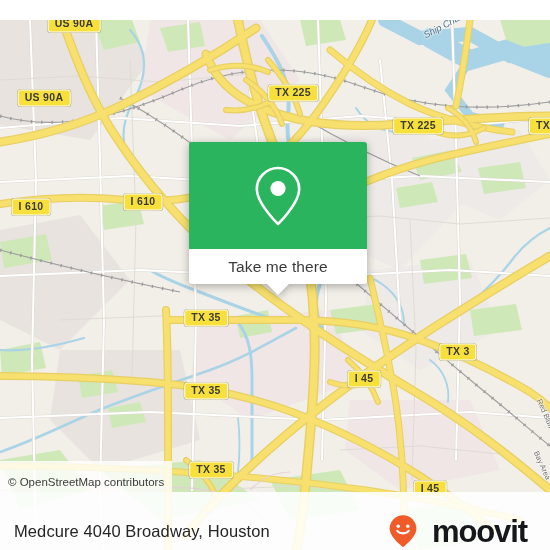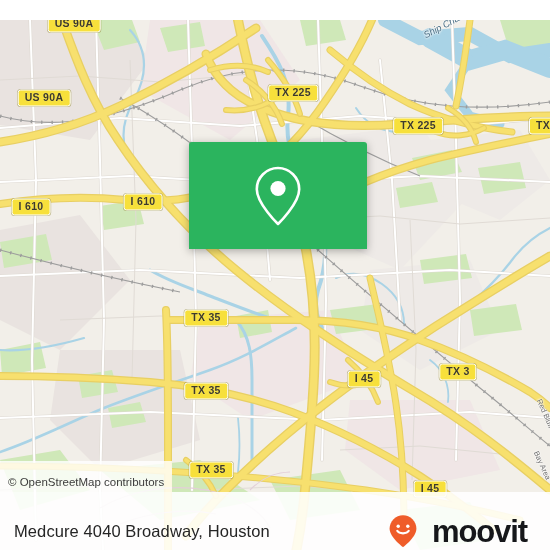--- a/index.html
+++ b/index.html
@@ -362,37 +362,41 @@
       <div class="shield" style="left: 74px; top: 4px;">US 90A</div>
       <div class="shield" style="left: 44px; top: 78px;">US 90A</div>
       <div class="shield" style="left: 293px; top: 73px;">TX 225</div>
       <div class="shield" style="left: 418px; top: 106px;">TX 225</div>
       <div class="shield" style="left: 543px; top: 106px;">TX</div>
       <div class="shield" style="left: 31px; top: 187px;">I 610</div>
       <div class="shield" style="left: 143px; top: 182px;">I 610</div>
       <div class="shield" style="left: 206px; top: 298px;">TX 35</div>
       <div class="shield" style="left: 206px; top: 371px;">TX 35</div>
       <div class="shield" style="left: 364px; top: 359px;">I 45</div>
-      <div class="shield" style="left: 458px; top: 352px;">TX 3</div>
+      <div class="shield" style="left: 458px; top: 332px;">TX 3</div>
       <div class="shield" style="left: 211px; top: 450px;">TX 35</div>
       <div class="shield" style="left: 430px; top: 469px;">I 45</div>
     </div>
 
   <div id="labels-layer">
       <div class="map-label water" style="left: 424px; top: 10px; transform: rotate(-28deg);">Ship Channel</div>
       <div class="map-label tiny" style="left: 539px; top: 375px; transform: rotate(66deg);">Red Bluff</div>
       <div class="map-label tiny" style="left: 536px; top: 427px; transform: rotate(66deg);">Bay Area</div>
     </div>
 
   <div id="callout">
     <div id="callout-image">
       <svg width="52" height="62" viewBox="0 0 52 62" xmlns="http://www.w3.org/2000/svg">
         <path d="M26 3 C14.3 3 4.8 12.5 4.8 24.2 C4.8 38.5 26 59 26 59 C26 59 47.2 38.5 47.2 24.2 C47.2 12.5 37.7 3 26 3 Z" fill="none" stroke="#ffffff" stroke-width="2.6" stroke-linejoin="round"></path>
         <circle cx="26" cy="23.5" r="7.6" fill="#ffffff"></circle>
       </svg>
+    </div>
+    <div id="callout-footer">
+      <span id="callout-label">Take me there</span>
+      <div id="callout-tail"></div>
     </div>
   </div>
 
   <div id="attribution">© OpenStreetMap contributors</div>
 
   <div id="bottom-bar">
     <span id="place-title">Medcure 4040 Broadway, Houston</span>
     <div id="brand">
       <svg width="30" height="34" viewBox="0 0 30 34" xmlns="http://www.w3.org/2000/svg">
         <path d="M15 1.2 C7.6 1.2 1.6 7.2 1.6 14.6 C1.6 23.6 15 33.2 15 33.2 C15 33.2 28.4 23.6 28.4 14.6 C28.4 7.2 22.4 1.2 15 1.2 Z" fill="#ef5c29"></path>

